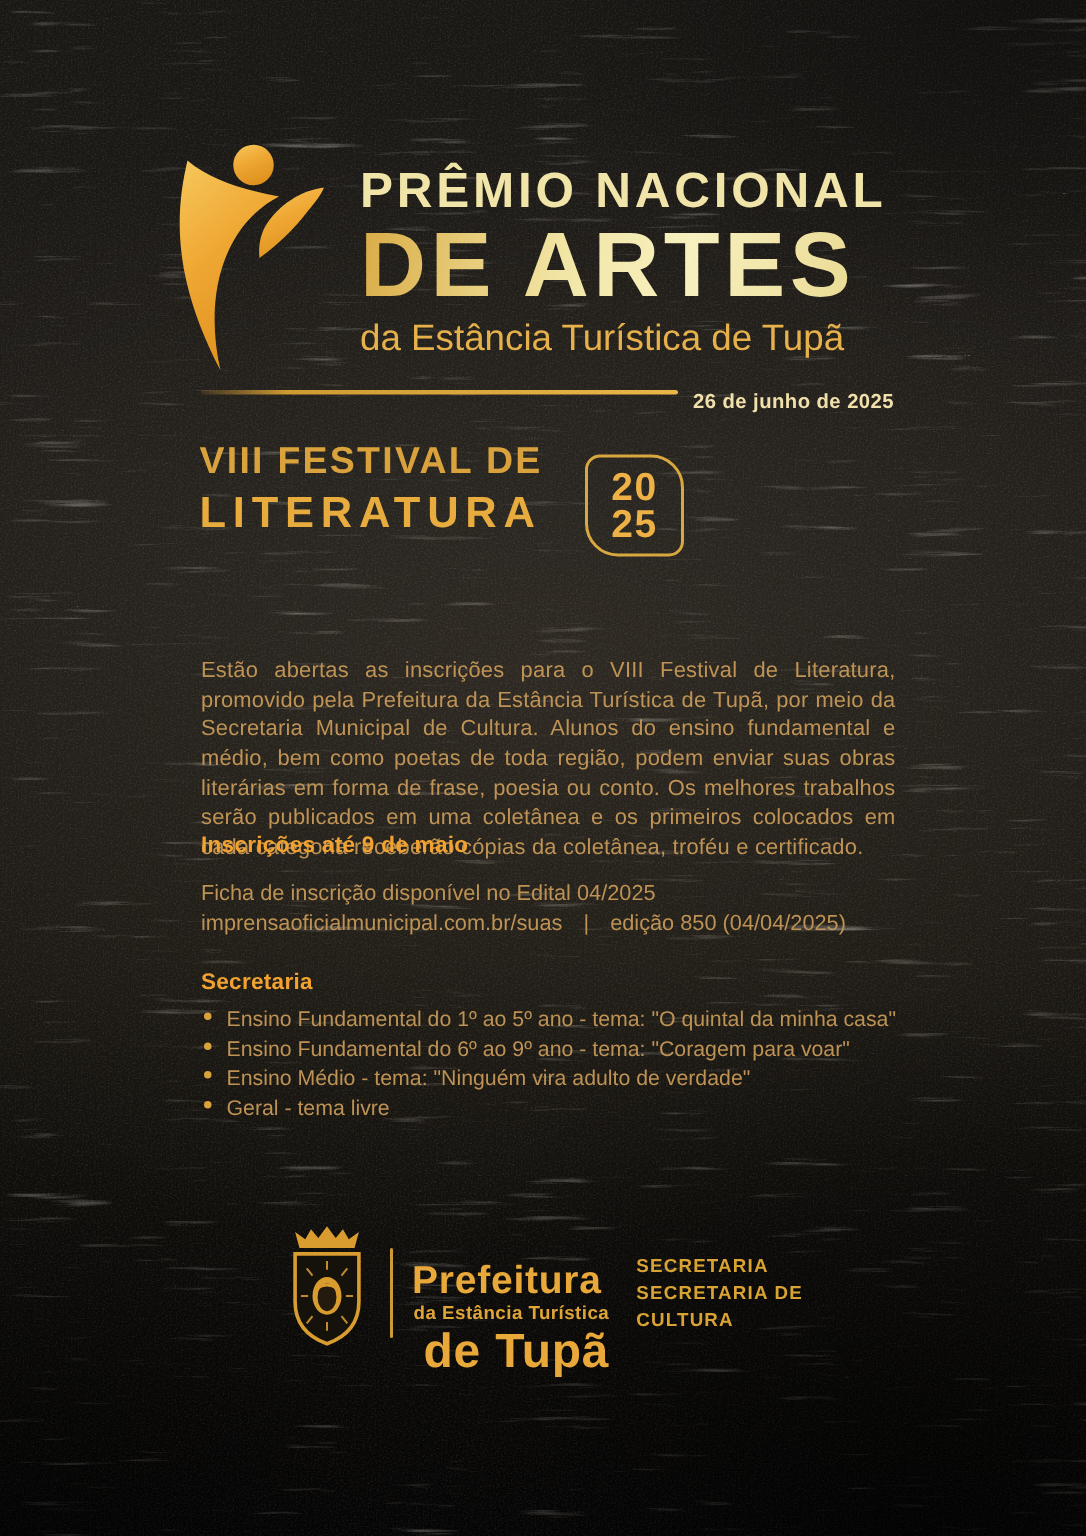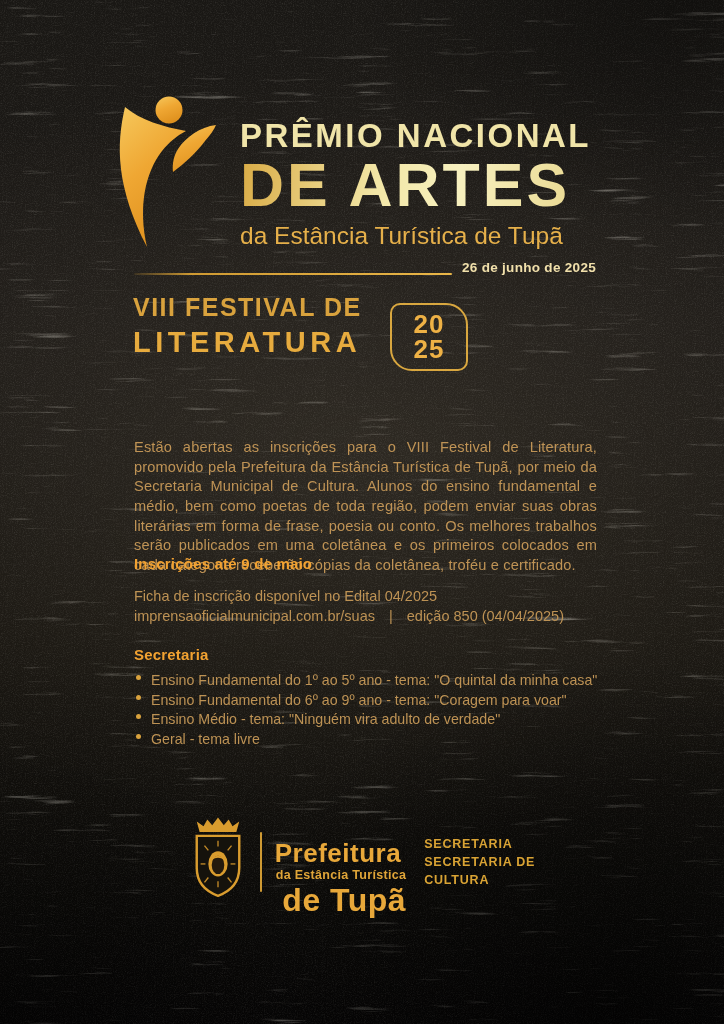--- a/index.html
+++ b/index.html
@@ -14,45 +14,45 @@
   }
   .texture, .vignette { position:absolute; inset:0; pointer-events:none; }
   .vignette {
     background:
       radial-gradient(90% 60% at 85% 100%, rgba(0,0,0,0.55), transparent 60%),
       radial-gradient(80% 45% at 0% 100%, rgba(0,0,0,0.45), transparent 60%),
       radial-gradient(70% 35% at 95% 0%, rgba(0,0,0,0.35), transparent 65%);
   }
 
   
-  .header-row { position:absolute; left:112px; top:80px; display:flex; gap:16px; align-items:flex-end; }
+  .header-row { position:absolute; left:112px; top:80px; display:flex; gap:16px; align-items:center; }
   .logo-wrap { width:112px; height:170px; flex:0 0 auto; }
   .titles { width:362px; padding-top:18px; }
   .title-1 { font-size:33px; font-weight:600; letter-spacing:2.5px; color:#f0e4a8; white-space:nowrap; }
   .title-2 {
     font-size:61px; font-weight:800; letter-spacing:3px; line-height:0.95; margin-top:2px; white-space:nowrap;
     background:linear-gradient(100deg,#d9ab45 0%,#f2e6a6 35%,#f7f0bf 55%,#e8d astridge88 100%);
     background:linear-gradient(100deg,#d9ab45 0%,#f2e6a6 35%,#f7f0bf 55%,#e7d globalThis88 100%);
     background:linear-gradient(100deg,#d9ab45 0%,#f2e6a6 38%,#f7f0bf 60%,#e7d488 100%);
     -webkit-background-clip:text; background-clip:text; color:#efe09c; -webkit-text-fill-color:transparent;
   }
   .title-3 { font-size:24.5px; font-weight:500; color:#e6b04a; margin-top:7px; white-space:nowrap; }
 
   
-  .date-row { position:absolute; left:134px; right:128px; top:260px; display:flex; align-items:flex-end; gap:10px; }
+  .date-row { position:absolute; left:134px; right:128px; top:260px; display:flex; align-items:flex-start; gap:10px; }
   .date-line { flex:1; height:2.5px; border-radius:2px;
     background:linear-gradient(to right, rgba(214,158,50,0.12), #cf9a32 18%, #e9b648 100%); }
   .date-text { font-size:13.5px; font-weight:700; letter-spacing:0.3px; color:#f1e0ab; white-space:nowrap; }
 
   
   .festival { position:absolute; left:133px; top:293px; }
   .festival-1 { font-size:25px; font-weight:600; letter-spacing:1.5px; color:#d9a23d; white-space:nowrap; }
   .festival-2 { font-size:29px; font-weight:800; letter-spacing:4.5px; color:#e7ab3e; margin-top:4px; white-space:nowrap; }
   .year-badge {
-    position:absolute; left:390px; top:303px; width:78px; height:68px;
+    position:absolute; left:390px; top:303px; width:66px; height:68px;
     border:2.5px solid #d9a73f; border-radius:10px 22px 10px 22px;
     display:flex; flex-direction:column; align-items:center; justify-content:center;
     color:#eeb145; font-size:26px; font-weight:800; line-height:0.98; letter-spacing:1px;
   }
 
   
   .description {
     position:absolute; left:134px; top:438px; width:463px;
     font-size:14.6px; font-weight:500; line-height:1.345; letter-spacing:0.15px;
     color:#bf9355; text-align:justify;

